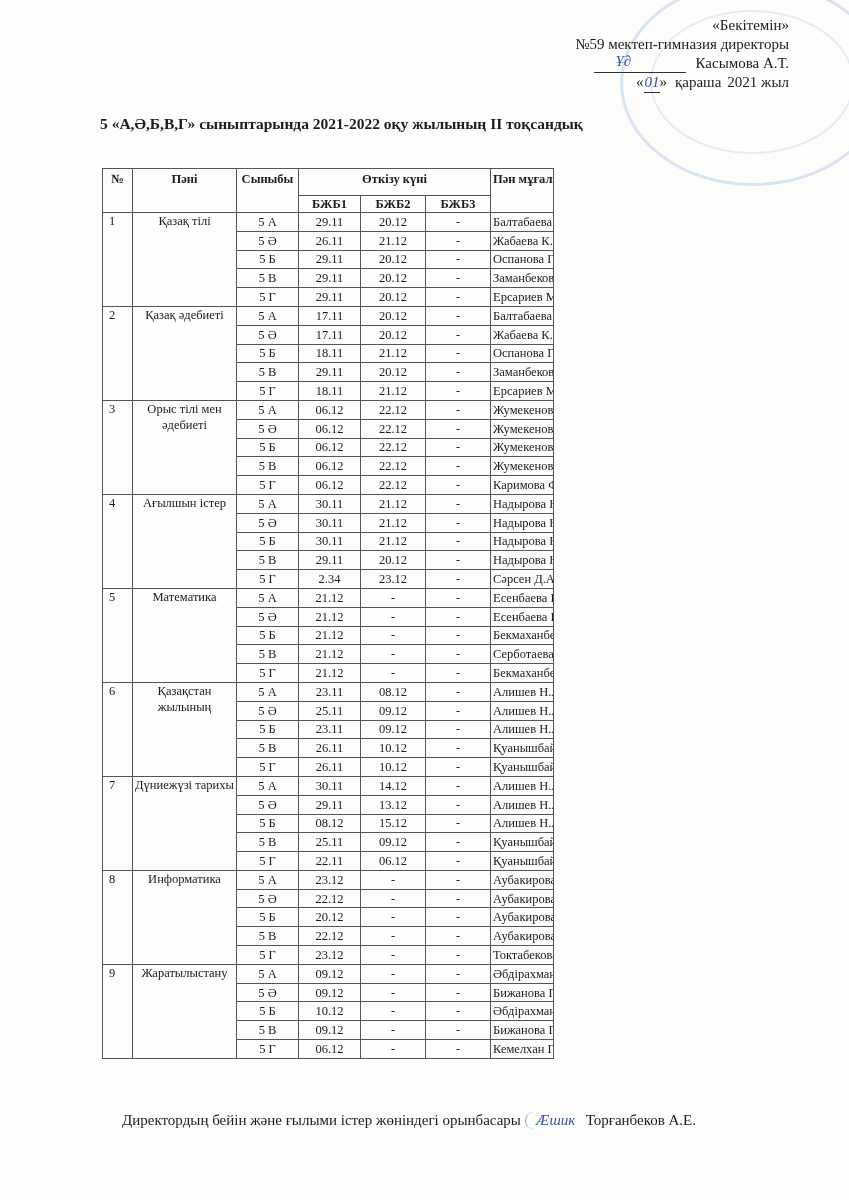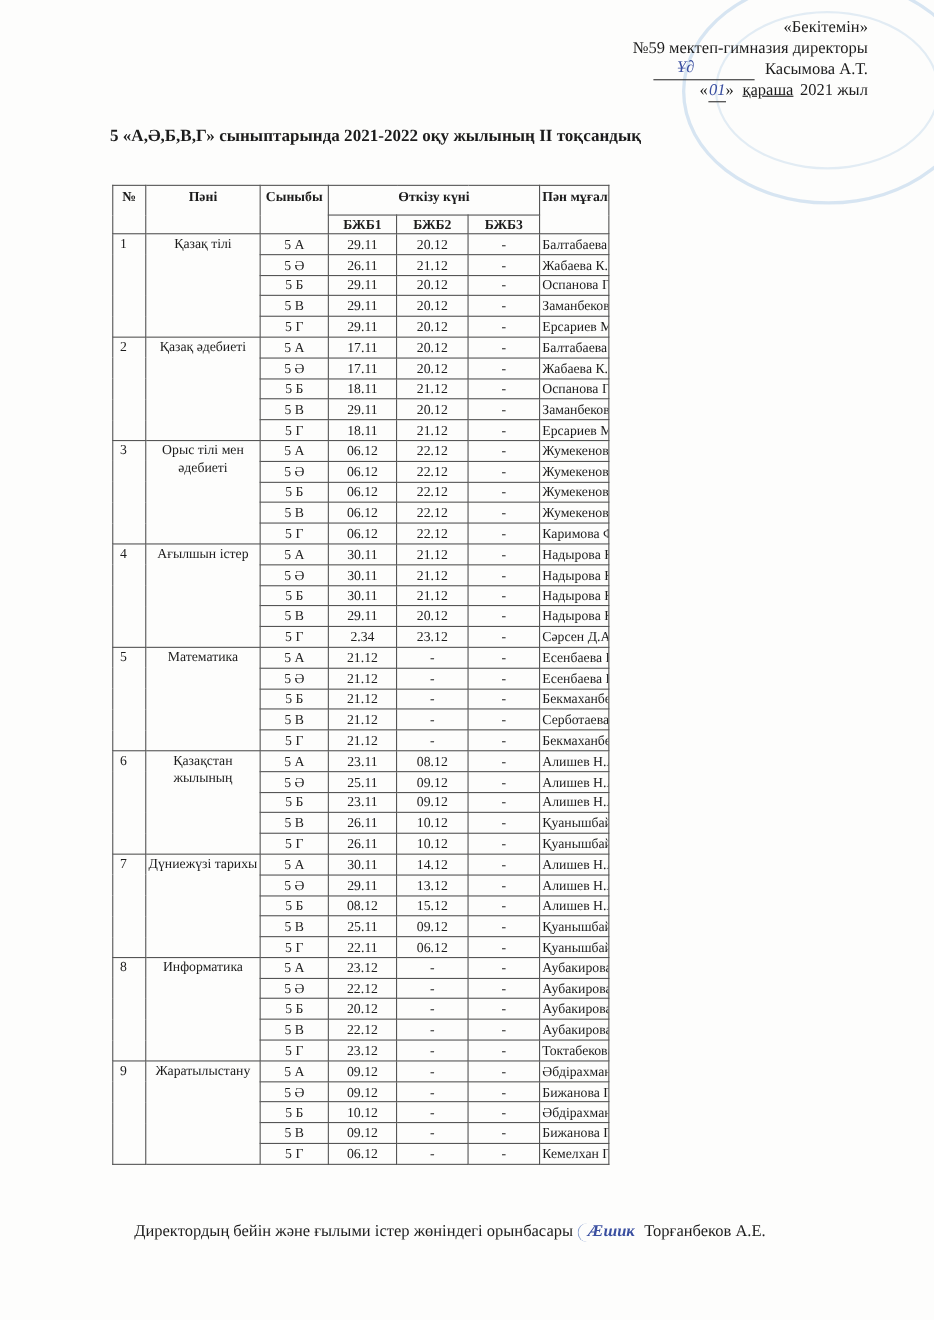--- a/index.html
+++ b/index.html
@@ -7,21 +7,21 @@
     width: 849px; height: 1200px; position: relative; overflow: hidden;
     font-family: "Liberation Serif", serif; color: #1c1c1c;
   }
   .approval {
     position: absolute; right: 60px; top: 16px; text-align: right;
     font-size: 15px; line-height: 19px;
   }
   .approval .sigline { display: inline-block; width: 92px; border-bottom: 1px solid #333; height: 14px; position: relative; margin-right: 10px; vertical-align: bottom; }
   .approval .sig { position: absolute; left: 22px; top: -6px; font-style: italic; color: #3a4fa0; font-size: 15px; }
   .approval .day { display: inline-block; border-bottom: 1px solid #333; min-width: 16px; color: #3a4fa0; font-style: italic; }
-  .approval .month { text-decoration: underline; margin: 0 6px 0 8px; }
+  .approval .month { margin: 0 6px 0 8px; }
   .stamp {
     position: absolute; left: 620px; top: -20px; width: 260px; height: 200px; border-radius: 50%;
     border: 3px solid rgba(120, 170, 215, 0.28); pointer-events: none;
   }
   .stamp2 {
     position: absolute; left: 650px; top: 10px; width: 200px; height: 140px; border-radius: 50%;
     border: 2px solid rgba(120, 170, 215, 0.2); pointer-events: none;
   }
   .title {
     position: absolute; left: 100px; width: 680px; top: 114px; text-align: left;
@@ -36,21 +36,21 @@
     text-align: center; white-space: nowrap; overflow: hidden;
   }
   table.sched th { font-weight: bold; font-size: 12.5px; }
   table.sched th.h1 { height: 24px; vertical-align: top; padding-top: 2px; }
   table.sched th.h2 { height: 14px; }
   table.sched td.num { text-align: left; padding-left: 6px; vertical-align: top; }
   table.sched td.subj { vertical-align: top; white-space: normal; line-height: 16px; }
   .footer {
     position: absolute; left: 122px; top: 1112px; font-size: 15px; white-space: nowrap;
   }
-  .footer .sig2 { display: inline-block; width: 60px; color: #3a4fa0; font-style: italic; text-align: center; border-left: 1px solid #8aa0d0; border-radius: 12px; font-weight: bold; }
+  .footer .sig2 { display: inline-block; width: 60px; color: #3a4fa0; font-style: italic; text-align: center; border-left: 1px solid #8aa0d0; border-radius: 12px; }
 </style>
 </head>
 <body>
 
 <div class="stamp"></div>
 <div class="stamp2"></div>
 
 <div class="approval">
   <div>«Бекітемін»</div>
   <div>№59 мектеп-гимназия директоры</div>

